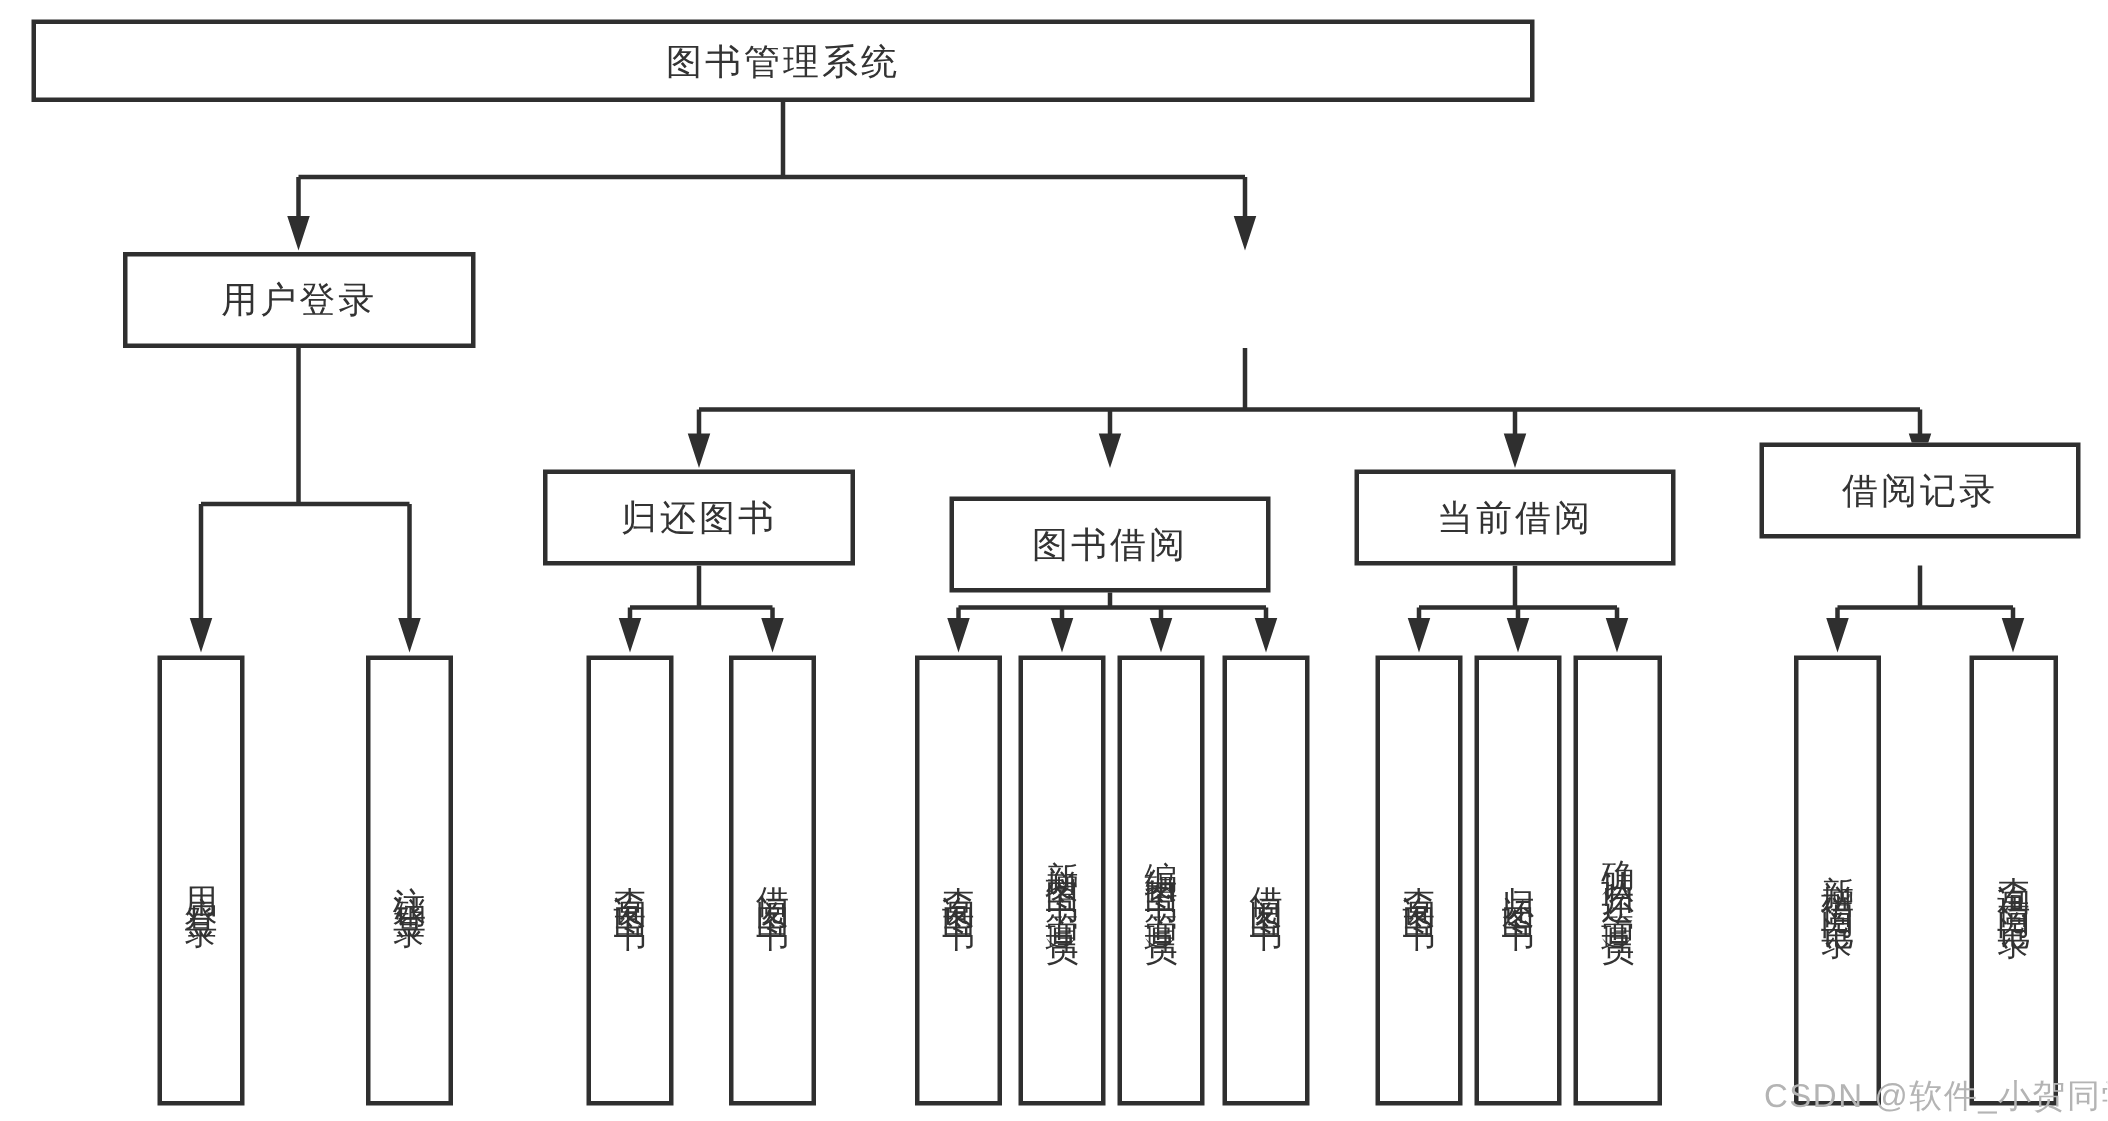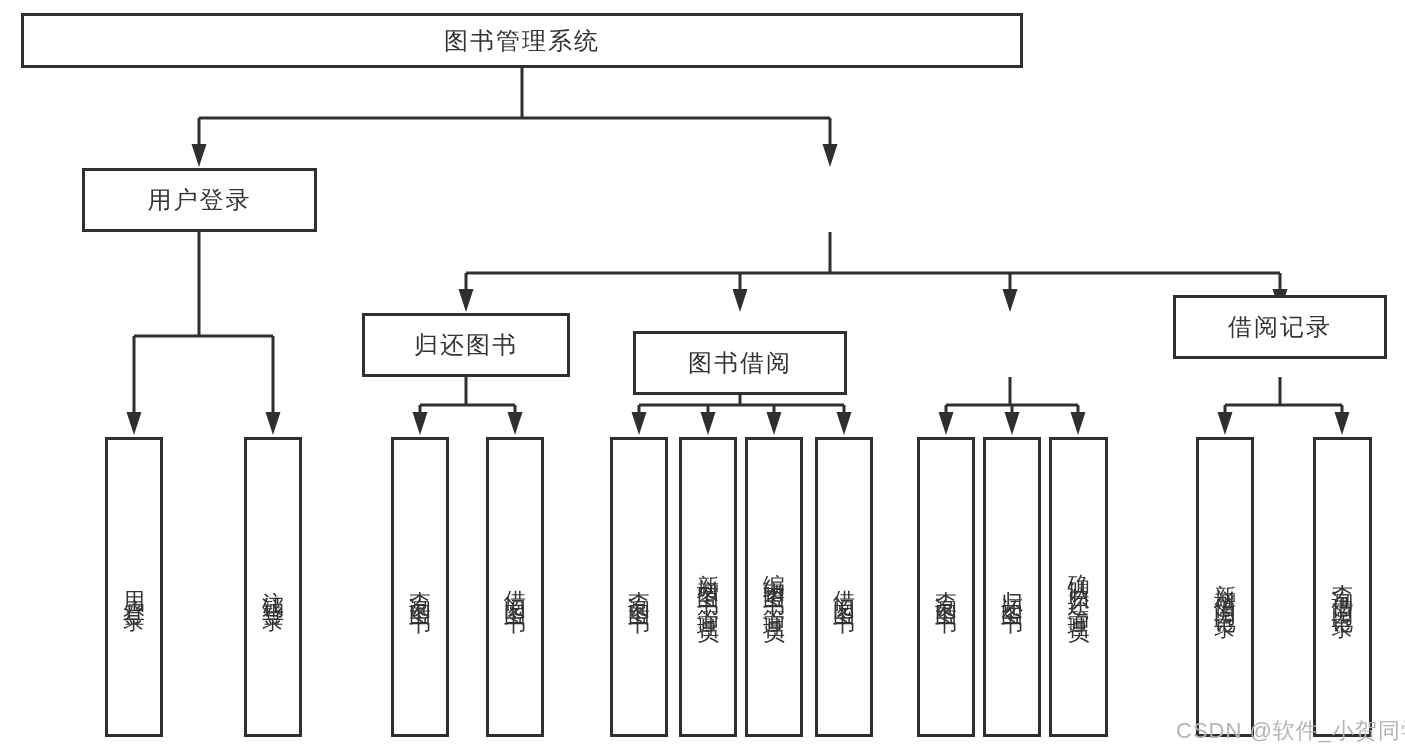--- a/index.html
+++ b/index.html
@@ -130,20 +130,23 @@
   <div class="hbox" id="n-l2-0">
     <span>用户登录</span>
   </div>
 
   <div class="hbox" id="n-l3-0">
     <span>归还图书</span>
   </div>
   <div class="hbox" id="n-l3-1">
     <span>图书借阅</span>
   </div>
+  <div class="hbox" id="n-l3-2">
+    <span>当前借阅</span>
+  </div>
   <div class="hbox" id="n-l3-3">
     <span>借阅记录</span>
   </div>
 
   <div class="vbox" id="n-leaf-0">
     <span class="vtext">用户登录</span>
   </div>
   <div class="vbox" id="n-leaf-1">
     <span class="vtext">注销登录</span>
   </div>

